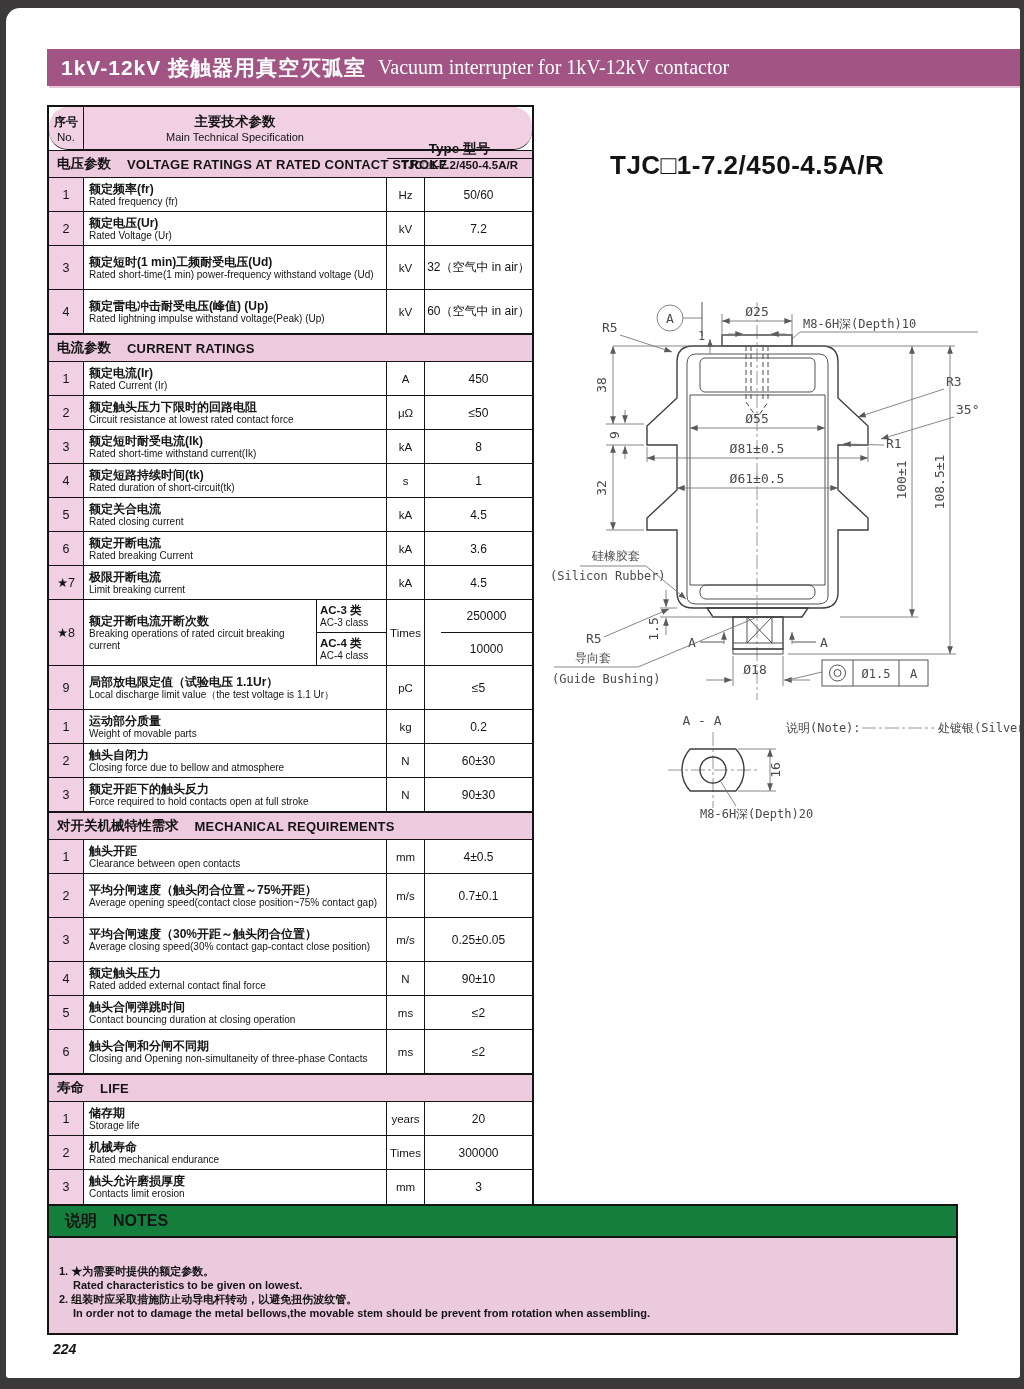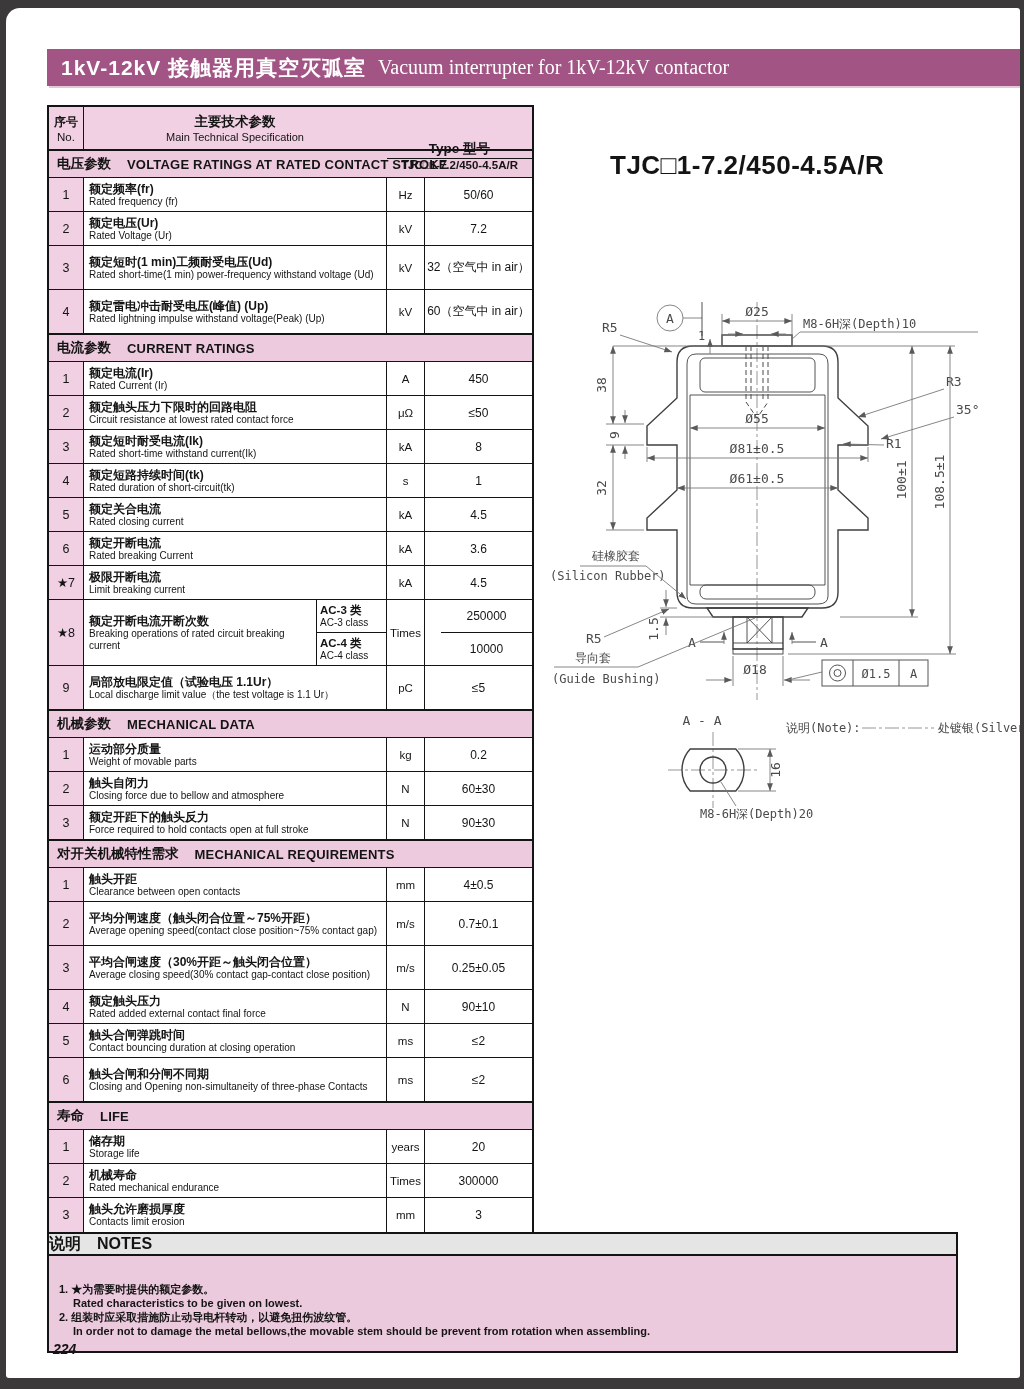--- a/index.html
+++ b/index.html
@@ -19,21 +19,21 @@
     position:absolute;left:41px;top:41px;width:986px;height:37px;
     background:#a25585;display:flex;align-items:center;gap:12px;
     padding-left:14px;box-sizing:border-box;
     box-shadow:2px 2px 0 #e6c6d9;
   }
   .header-bar .zh{color:#fff;font-weight:700;font-size:21px;letter-spacing:1px;}
   .header-bar .en{color:#fff;font-family:"Liberation Serif",serif;font-size:20px;}
   
   .content-col{position:absolute;left:41px;top:97px;width:911px;}
   .spec-table{width:487px;border:2px solid #141414;background:#fff;box-sizing:border-box;}
-  .thead{display:flex;background:#f0d0e2;border-bottom:1.5px solid #141414;height:42px;}
+  .thead{display:flex;background:#f0d0e2;border-bottom:1.5px solid #141414;height:42px;border-radius:19px;}
   .thead .hcell{display:flex;flex-direction:column;justify-content:center;align-items:center;box-sizing:border-box;}
   .th-no{width:35px;border-right:1px solid #141414;font-size:11.5px;}
   .th-no .zh{font-weight:700;font-size:12px;}
   .th-spec{flex:1;}
   .th-spec .zh{font-weight:700;font-size:13.5px;}
   .th-spec .en{font-size:11px;}
   .th-type{width:146px;border-left:1px solid #141414;padding:0;margin-top:48px;}
   .th-type .tt{flex:1;display:flex;align-items:center;justify-content:center;font-weight:700;font-size:13.5px;width:100%;}
   .th-type .tv{flex:1;display:flex;align-items:center;justify-content:center;font-size:11.5px;font-weight:600;border-top:1px solid #141414;width:100%;box-sizing:border-box;}
   .sec-hdr{height:26px;background:#eecade;border-bottom:1.5px solid #141414;border-top:0.5px solid #141414;
@@ -53,22 +53,22 @@
   .c.val{width:108px;border-left:1px solid #141414;display:flex;align-items:center;justify-content:center;font-size:12px;}
   .subcol{width:70px;border-left:1px solid #141414;display:flex;flex-direction:column;box-sizing:border-box;}
   .subcell{flex:1;display:flex;flex-direction:column;justify-content:center;padding-left:3px;}
   .subcell + .subcell{border-top:1px solid #141414;}
   .subcell .zh{font-size:11.5px;font-weight:700;line-height:13px;}
   .subcell .en{font-size:10px;line-height:11px;}
   .valcol{width:108px;border-left:1px solid #141414;display:flex;flex-direction:column;box-sizing:border-box;padding-left:16px;}
   .valcell{flex:1;display:flex;align-items:center;justify-content:center;font-size:12px;}
   .valcell + .valcell{border-top:1px solid #141414;}
   
-  .notes-hdr{width:911px;box-sizing:border-box;border:2px solid #141414;margin-top:-2px;height:24px;background:#e5e5e5;
-    display:flex;align-items:center;gap:16px;padding-left:0;font-weight:700;}
+  .notes-hdr{width:911px;box-sizing:border-box;border:2px solid #141414;margin-top:-2px;height:34px;background:#15803d;
+    display:flex;align-items:center;gap:16px;padding-left:16px;font-weight:700;}
   .notes-box{width:911px;box-sizing:border-box;border:2px solid #141414;border-top:none;height:97px;background:#eacade;
     background:#eccade;padding:26px 16px 0 10px;}
   .notes-box .line{font-size:11px;line-height:14px;font-weight:700;}
   .notes-box .line.en{padding-left:14px;font-weight:600;}
   
   .drawing-title{position:absolute;left:604px;top:142px;font-size:26px;font-weight:700;letter-spacing:0.5px;}
   svg.drawing{position:absolute;left:544px;top:132px;}
   svg .body-line{stroke:#3f3f3f;stroke-width:1.4;fill:none;}
   svg .thin{stroke:#3f3f3f;stroke-width:0.9;fill:none;}
   svg .dimline{stroke:#787878;stroke-width:0.9;fill:none;}
@@ -237,24 +237,20 @@
           </div>
           <div class="t-row tall">
             <div class="c no">9</div>
             <div class="c desc">
               <div class="zh">局部放电限定值（试验电压 1.1Ur）</div>
               <div class="en">Local discharge limit value（the test voltage is 1.1 Ur）</div>
             </div>
             <div class="c unit">pC</div>
             <div class="c val">≤5</div>
           </div>
-          <div class="sec-hdr">
-            <div class="sec-zh">机械参数</div>
-            <div class="sec-en">MECHANICAL DATA</div>
-          </div>
           <div class="t-row">
             <div class="c no">1</div>
             <div class="c desc">
               <div class="zh">运动部分质量</div>
               <div class="en">Weight of movable parts</div>
             </div>
             <div class="c unit">kg</div>
             <div class="c val">0.2</div>
           </div>
           <div class="t-row">

